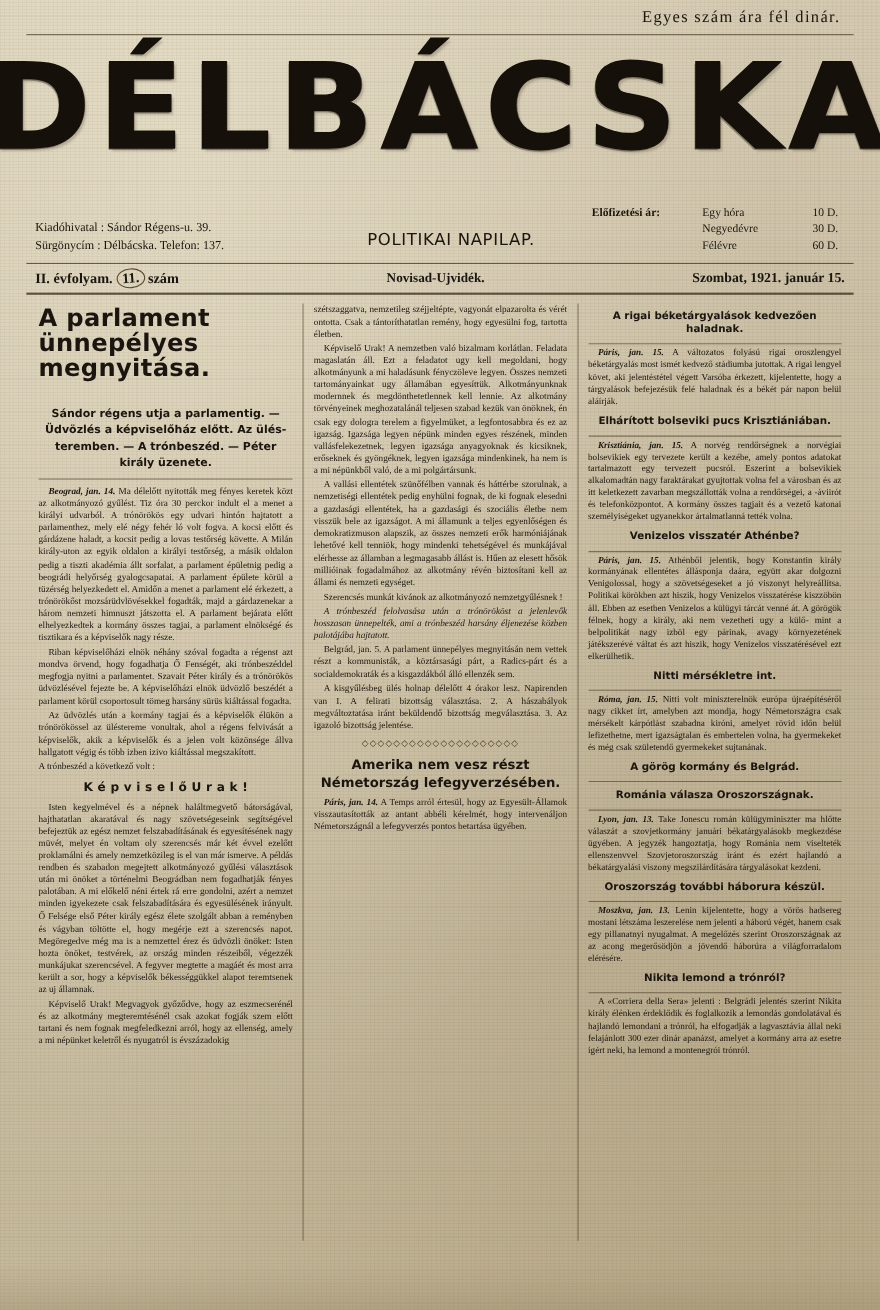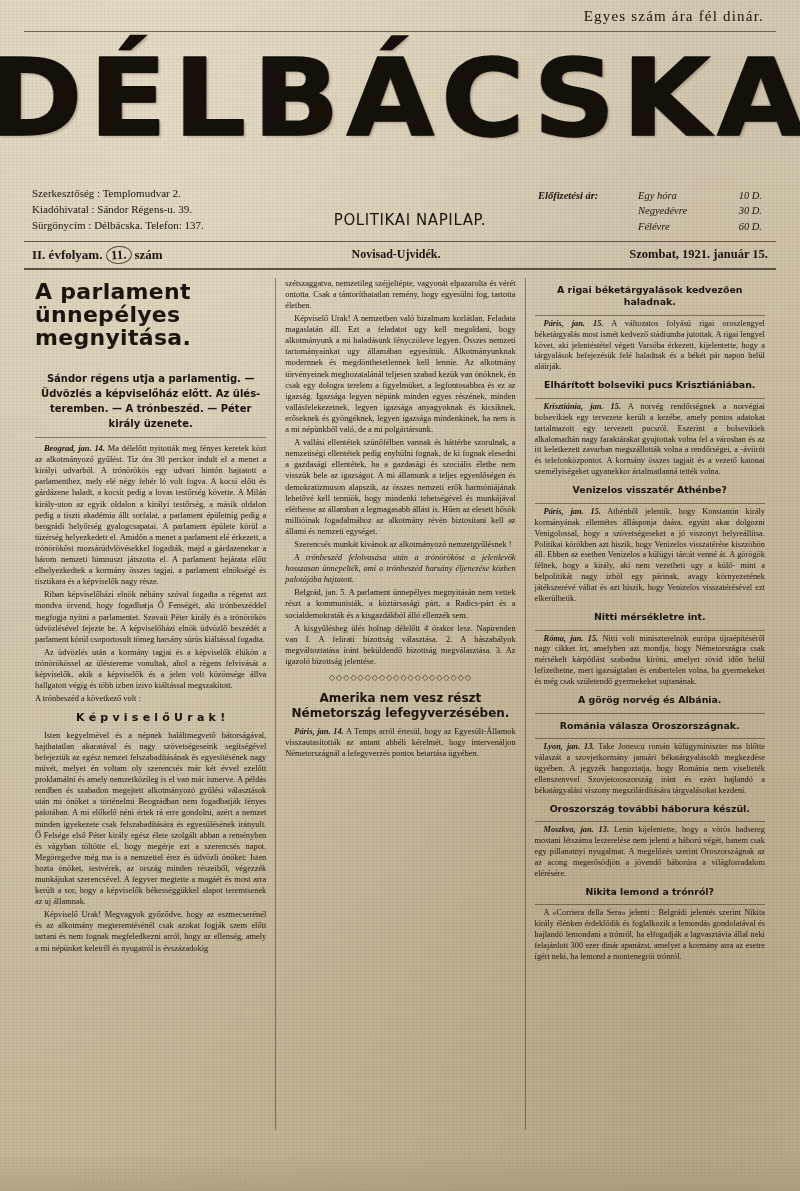--- a/index.html
+++ b/index.html
@@ -73,21 +73,21 @@
   }
   .headinfo .left{width:250px;}
   .headinfo .mid{
     flex:1;text-align:center;
     font-family:"DejaVu Sans", sans-serif;
     font-size:15px;letter-spacing:.6px;
     padding-bottom:2px;
   }
   .headinfo .right{width:230px;font-size:10.5px;}
   .headinfo .right table{border-collapse:collapse;width:100%;font-size:10.5px;}
-  .headinfo .right td{padding:0;line-height:1.45;font-style:italic;}
+  .headinfo .right td{padding:0;line-height:1.45;}
   .headinfo .right td.lbl{text-align:left;}
   .headinfo .right td.val{text-align:right;padding-right:6px;}
   .sub-label{font-weight:bold;}
 
   .rule-mid{height:1px;background:#4a3d29;opacity:.8;margin:7px 10px 0 10px;}
 
   .issueline{
     display:flex;justify-content:space-between;align-items:center;
     margin:4px 18px 0 18px;font-size:13px;
   }
@@ -188,21 +188,20 @@
 
   <div class="topline">Egyes szám ára fél dinár.</div>
   <div class="rule-top"></div>
 
   <div class="masthead">
     <div class="title">DÉLBÁCSKA</div>
   </div>
 
   <div class="headinfo">
     <div class="left">
-      <div>Szerkesztőség : Templomudvar 2.</div>
       <div>Kiadóhivatal : Sándor Régens-u. 39.</div>
       <div>Sürgönycím : Délbácska. Telefon: 137.</div>
     </div>
     <div class="mid">POLITIKAI NAPILAP.</div>
     <div class="right">
       <table>
         <tbody>
             <tr>
           <td class="lbl sub-label">Előfizetési ár:</td>
           <td class="lbl">Egy hóra</td>
@@ -290,21 +289,21 @@
       <div class="secthead">Venizelos visszatér Athénbe?</div>
       <p>
         <span class="dateline">Páris, jan. 15.</span><span> Athénből jelentik, hogy Konstantin király kormányának ellentétes állásponja daára, együtt akar dolgozni Venigolossal, hogy a szövetségeseket a jó viszonyt helyreállítsa. Politikai körökben azt hiszik, hogy Venizelos visszatérése kiszzöbön áll. Ebben az esetben Venizelos a külügyi tárcát venné át. A görögök félnek, hogy a király, aki nem vezetheti ugy a külő- mint a belpolitikát nagy izböl egy párinak, avagy környezetének játékszerévé váltat és azt hiszik, hogy Venizelos visszatérésével ezt elkerülhetik.</span>
       </p>
 
       <div class="secthead">Nitti mérsékletre int.</div>
       <p>
         <span class="dateline">Róma, jan. 15.</span><span> Nitti volt miniszterelnök európa újraépítéséről nagy cikket írt, amelyben azt mondja, hogy Németországra csak mérsékelt kárpótlást szabadna kiróni, amelyet rövid időn belül lefizethetne, mert igazságtalan és embertelen volna, ha gyermekeket és még csak születendő gyermekeket sujtanának.</span>
       </p>
 
-      <div class="secthead">A görög norvég és Albánia.</div>
+      <div class="secthead">A görög kormány és Belgrád.</div>
 
       <div class="secthead">Románia válasza Oroszországnak.</div>
       <p>
         <span class="dateline">Lyon, jan. 13.</span><span> Take Jonescu román külügyminiszter ma hlőtte válaszát a szovjetkormány januári békatárgyalásokb megkezdése ügyében. A jegyzék hangoztatja, hogy Románia nem viselteték ellenszenvvel Szovjetoroszország iránt és ezért hajlandó a békatárgyalási viszony megszilárdítására tárgyalásokat kezdeni.</span>
       </p>
 
       <div class="secthead">Oroszország további háborura készül.</div>
       <p>
         <span class="dateline">Moszkva, jan. 13.</span><span> Lenin kijelentette, hogy a vörös hadsereg mostani létszáma leszerelése nem jelenti a háború végét, hanem csak egy pillanatnyi nyugalmat. A megelőzés szerint Oroszországnak az az acong megerősödjön a jövendő háborúra a világforradalom elérésére.</span>
       </p>

